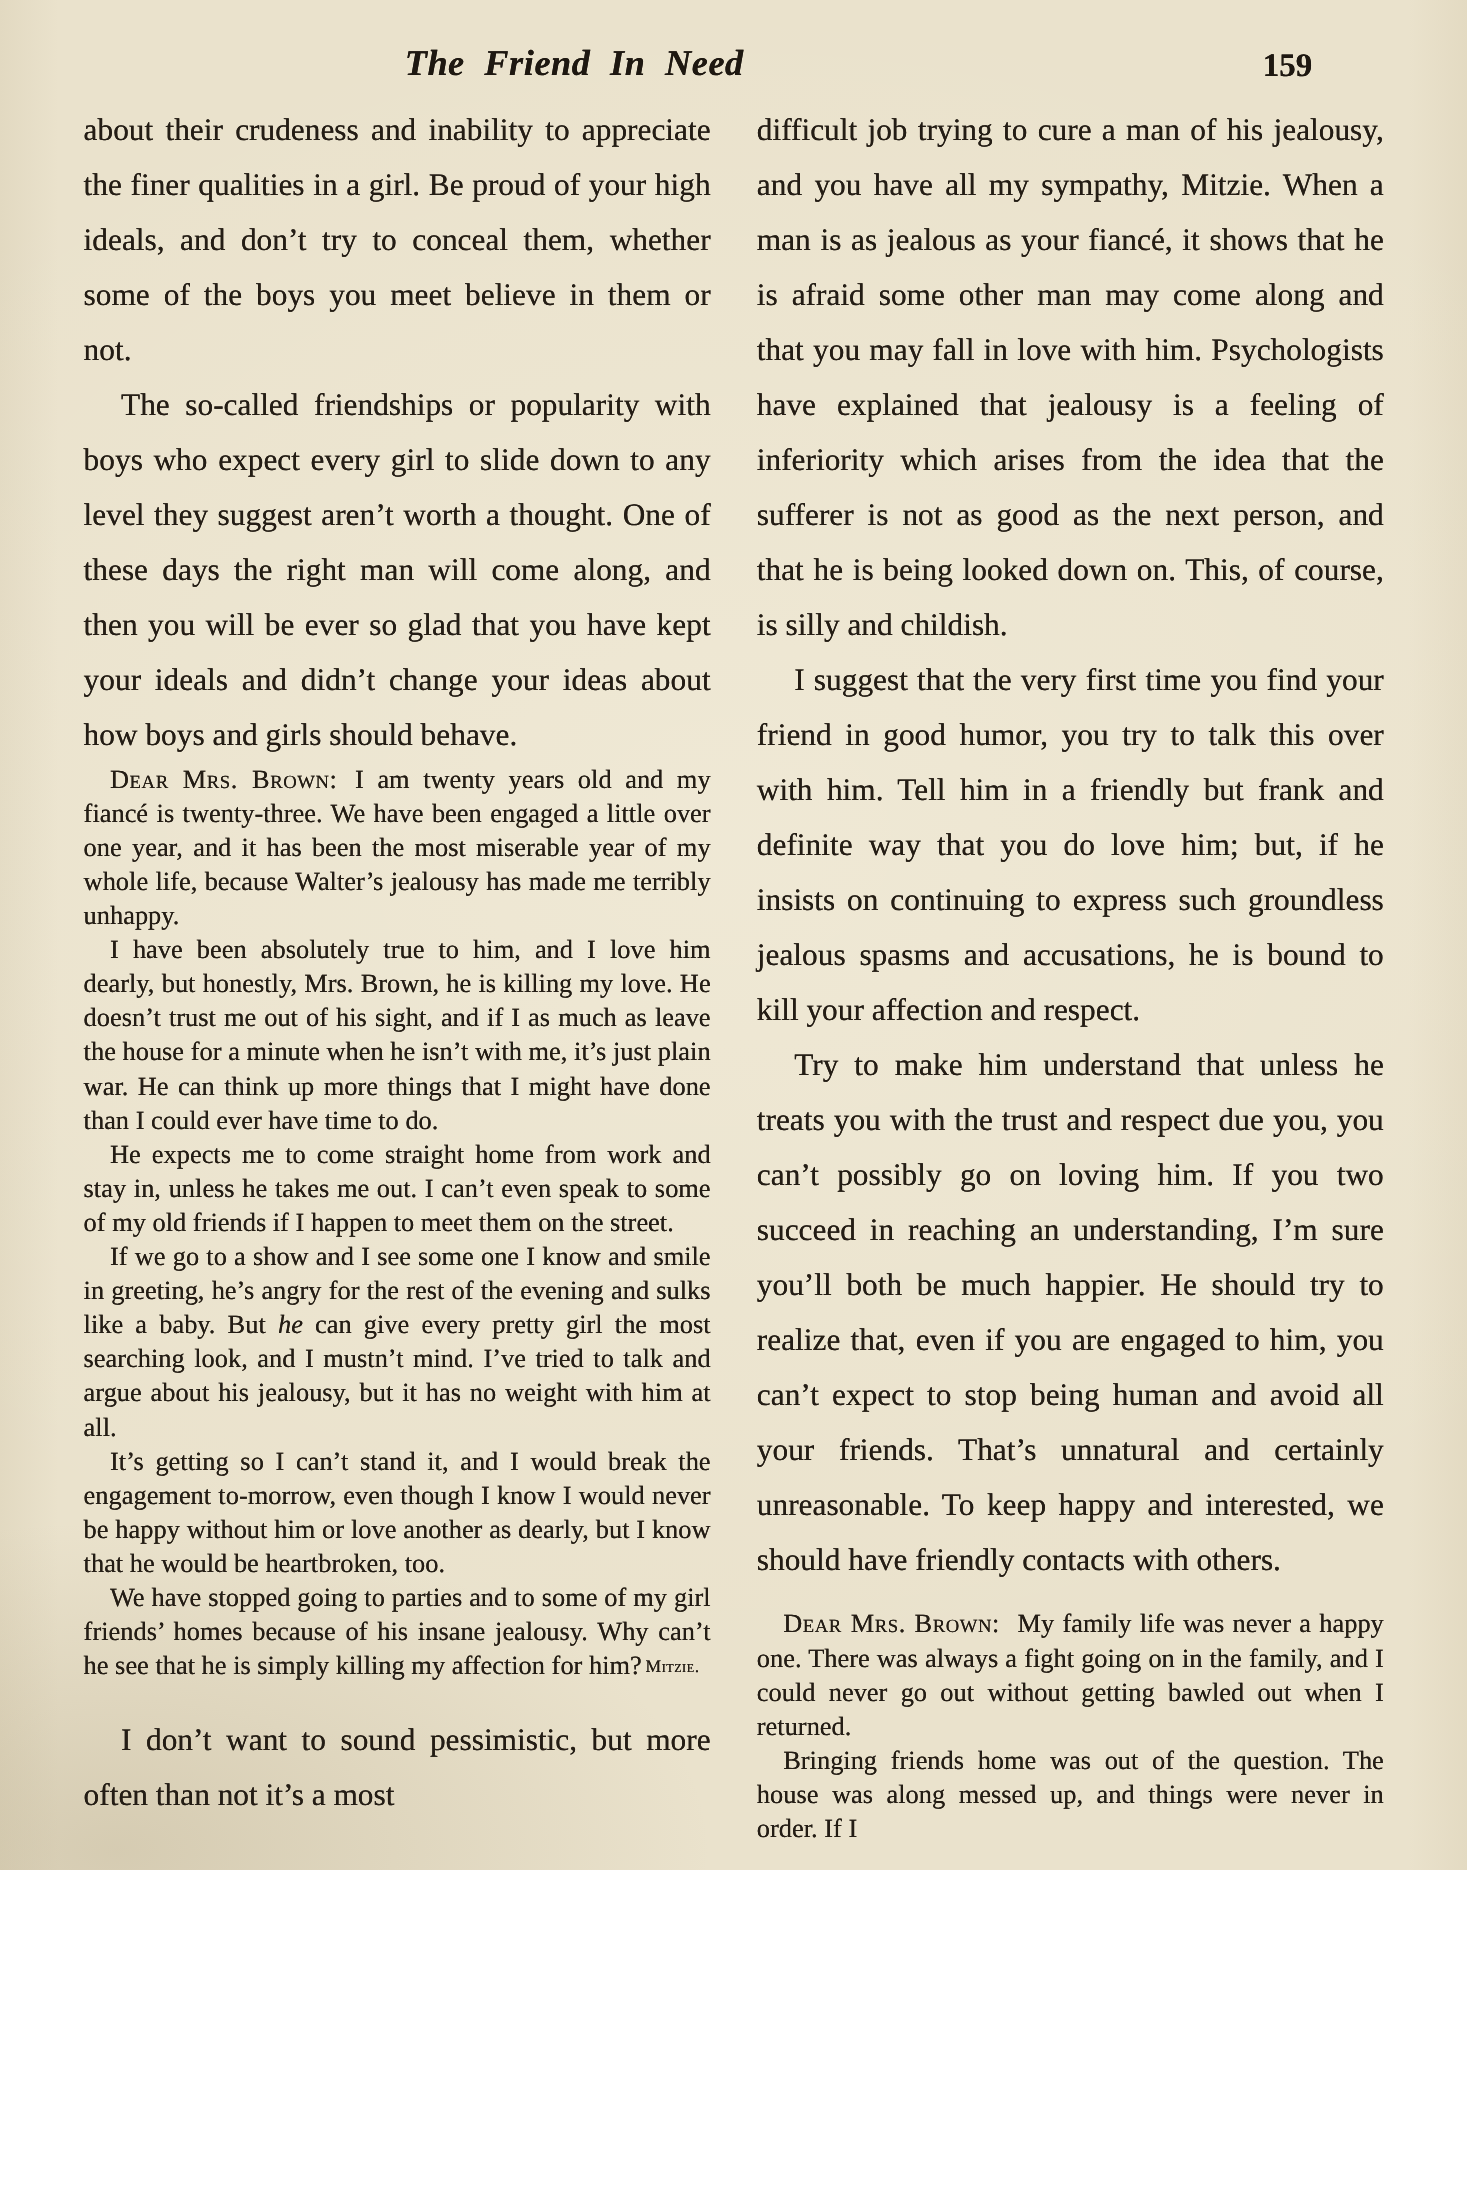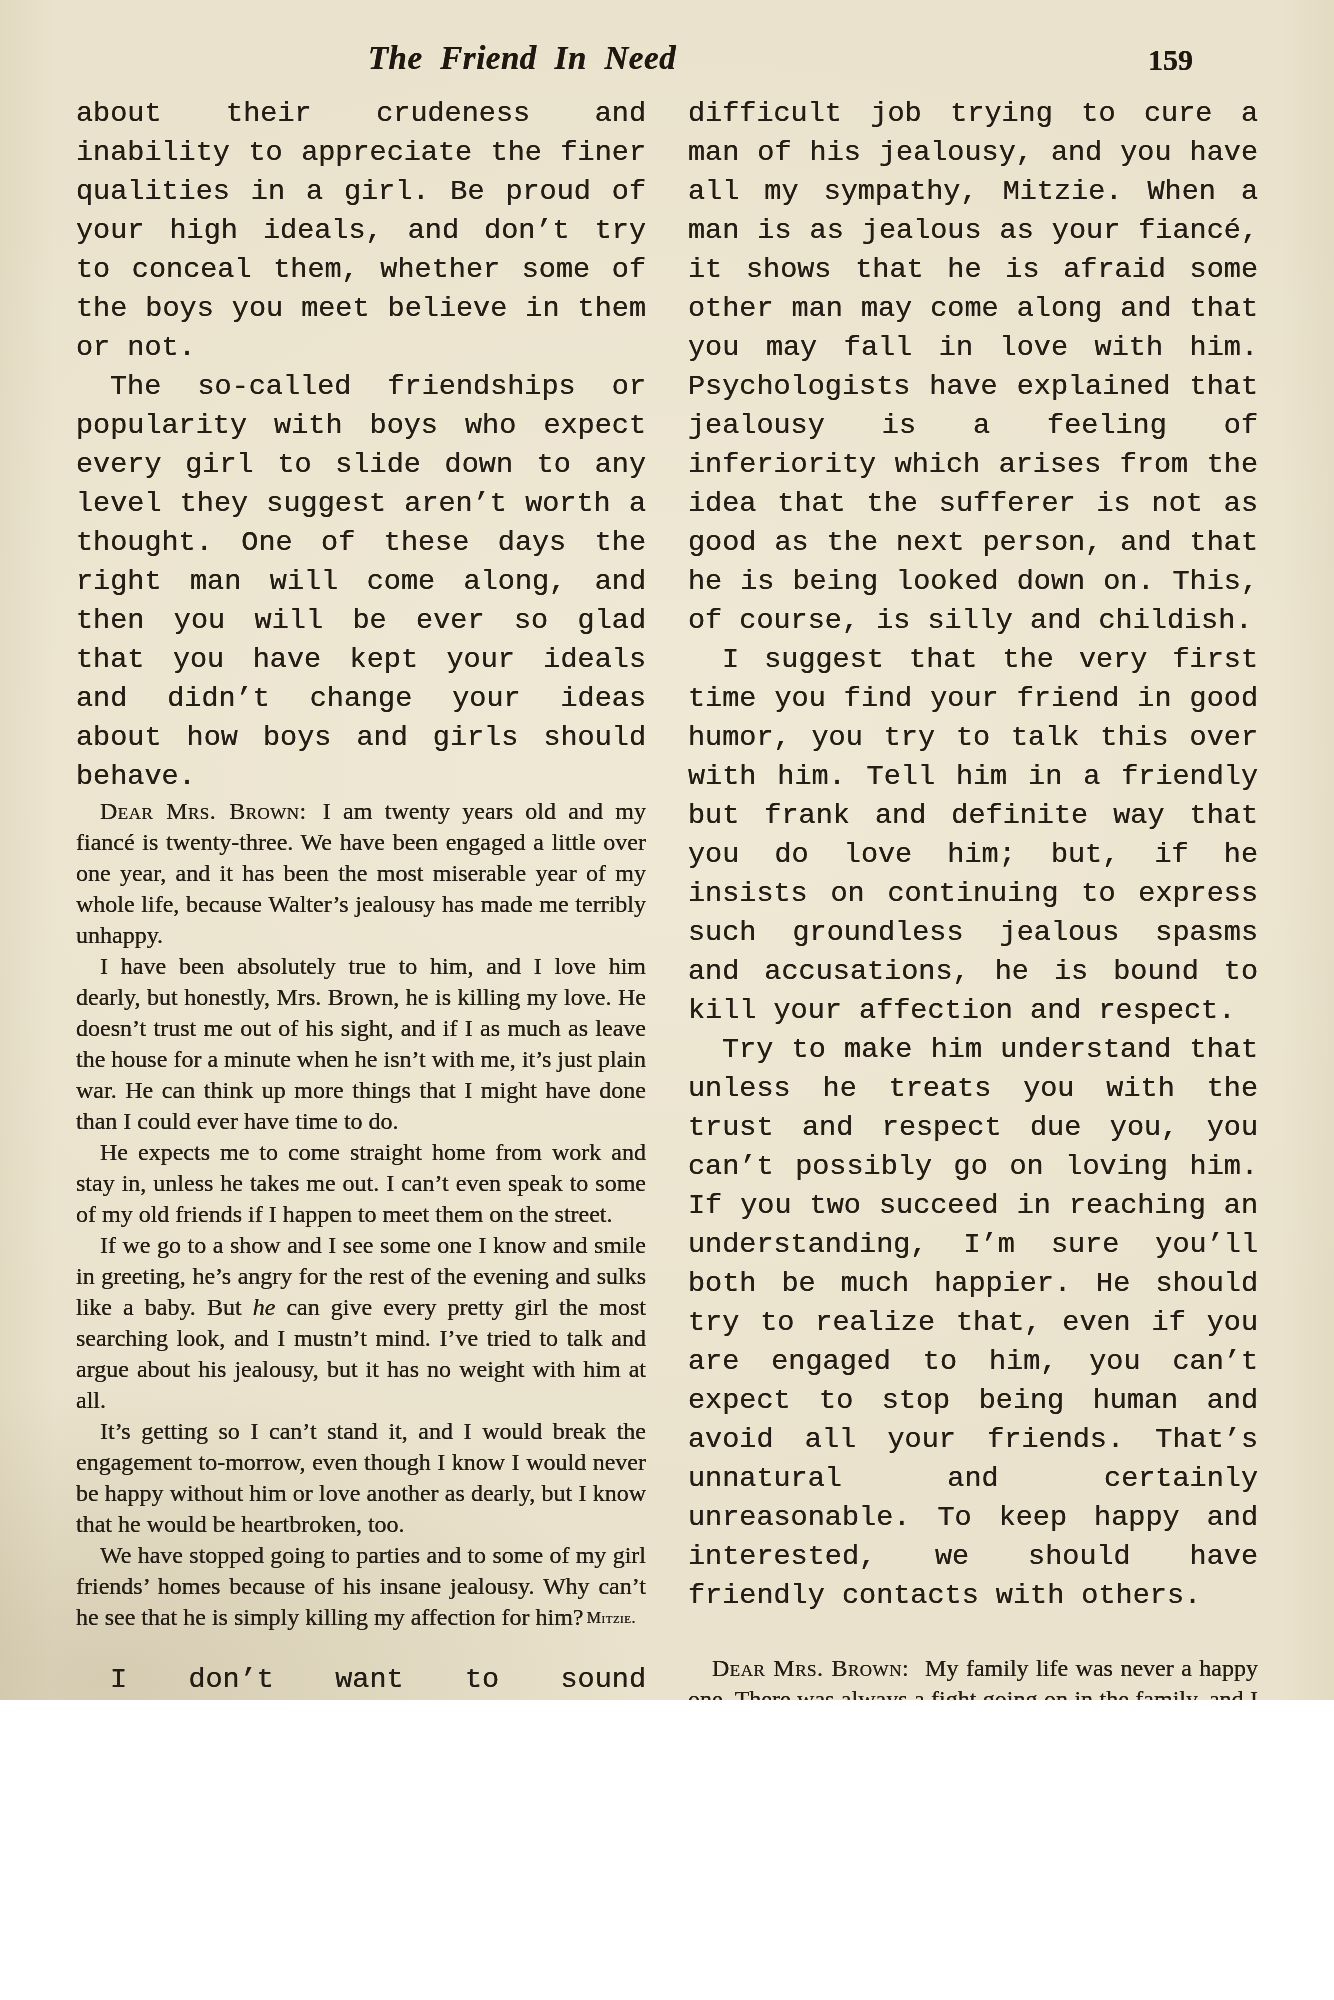--- a/index.html
+++ b/index.html
@@ -27,41 +27,40 @@
     font-size:30px; font-weight:bold; color:#1e1811;
     text-shadow:0 0 0.5px #1e1811;
   }
   .columns{
     position:absolute; top:94px; left:76px;
     display:flex; gap:42px;
   }
   .col{ width:570px; }
   p{ margin:0; text-align:justify; }
   .reply{
-    font-size:28.5px; line-height:39px;
+    font-size:28.5px; line-height:50px;
     text-indent:34px;
     text-shadow:0 0 0.6px #241d15;
-    font-family:Liberation Mono, monospace;
   }
   .reply.noindent{ text-indent:0; }
   .letter{ }
   .lp{
     font-size:24px; line-height:31px;
     text-indent:24px;
     text-shadow:0 0 0.5px #241d15;
   }
   .sc{ font-variant:small-caps; letter-spacing:0.5px; margin-right:16px; }
   .sig{
     text-align:right; margin-top:-31px; padding-right:10px;
     font-size:16px; line-height:31px;
     font-variant:small-caps; letter-spacing:0.5px;
     text-shadow:0 0 0.5px #241d15;
   }
   .reply-resume{ margin-top:27px; }
-  .letter-late{ margin-top:38px; }
+  .letter-late{ margin-top:18px; }
   em{ }
 </style>
 </head>
 <body>
 
 <div class="page">
 
   <div class="running-title">The Friend In Need</div>
   <div class="page-num">159</div>
 

